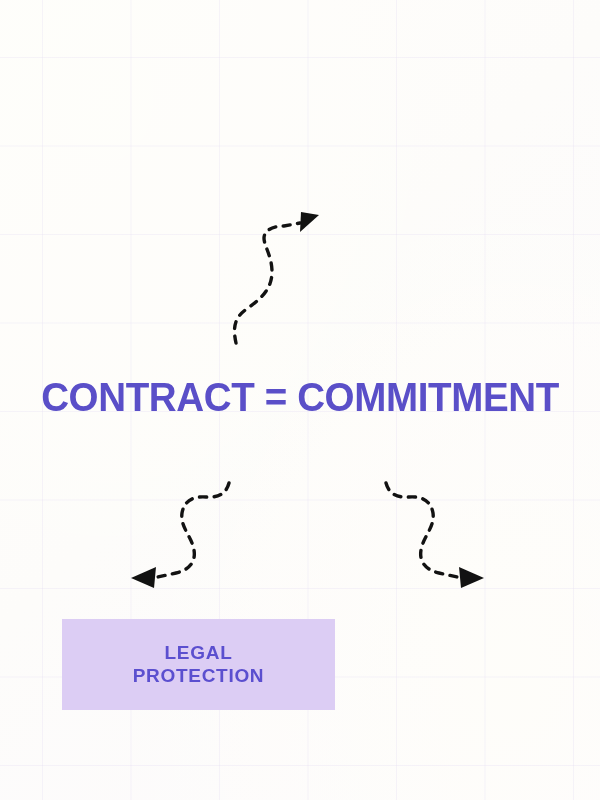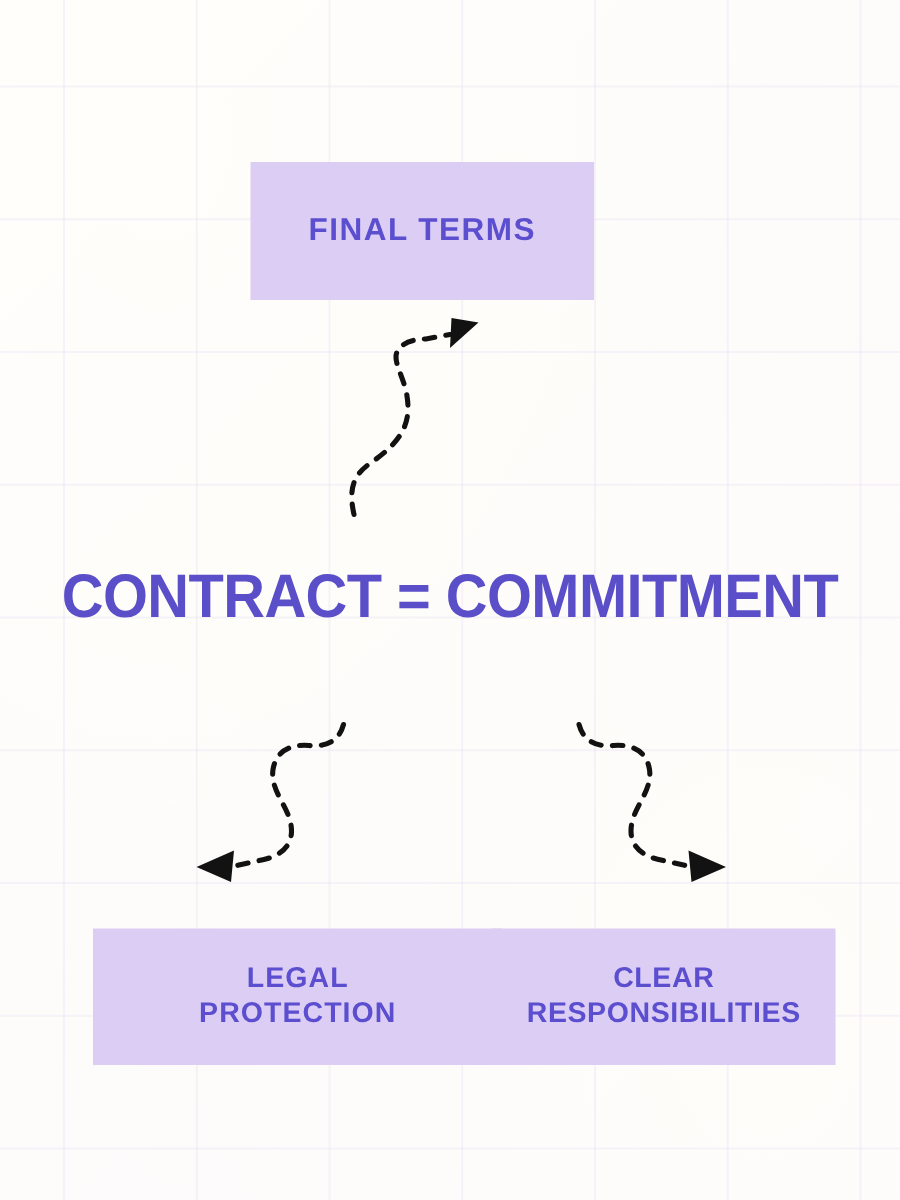--- a/index.html
+++ b/index.html
@@ -132,35 +132,28 @@
   }
 </style>
 </head>
 <body>
 
 <div id="canvas">
 
   <div class="grid-layer"></div>
   <div class="grid-wash"></div>
 
-  <div class="node-box" id="box-final-terms">
-    <span class="node-label">FINAL TERMS</span>
-  </div>
 
   <div id="center-headline">CONTRACT = COMMITMENT</div>
 
   <div class="node-box" id="box-legal-protection">
     <span class="node-label">LEGAL
 PROTECTION</span>
   </div>
 
-  <div class="node-box" id="box-clear-responsibilities">
-    <span class="node-label">CLEAR
-RESPONSIBILITIES</span>
-  </div>
 
   <svg id="arrow-layer" width="600" height="800" viewBox="0 0 600 800">
 
     <g>
       <path class="arrow-path" d="M 236 343
                C 232 325, 236 316, 248 308
                C 262 298, 272 288, 272 272
                C 272 256, 264 246, 264 238
                C 264 231, 272 226, 284 226
                L 300 223"></path>

